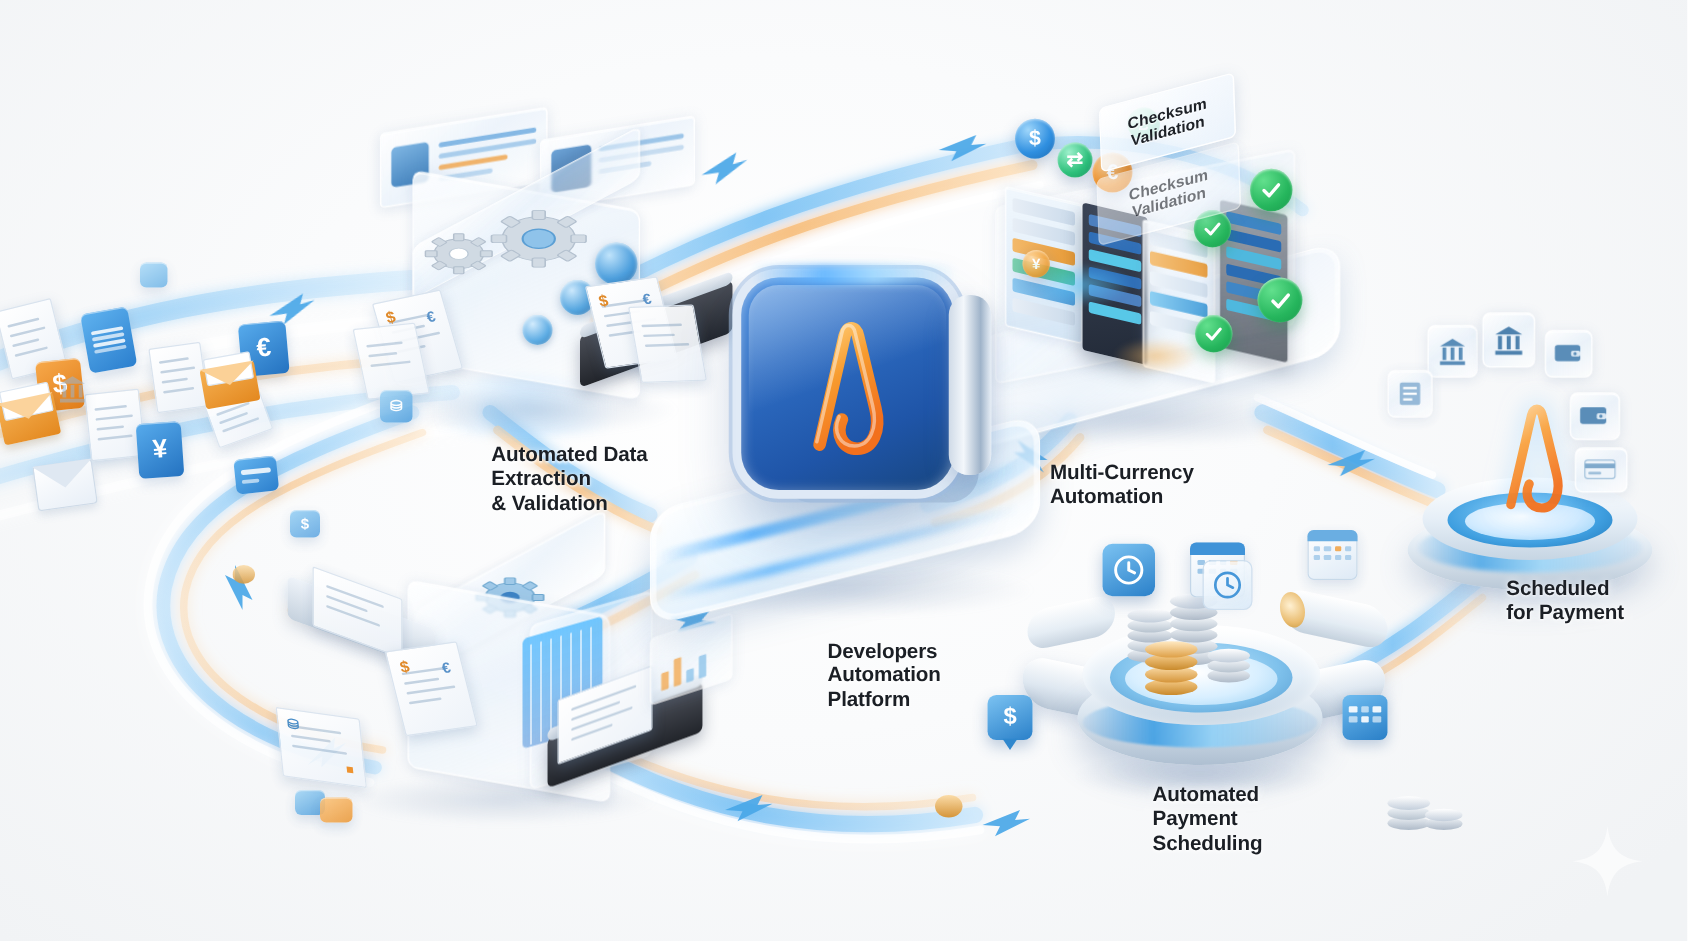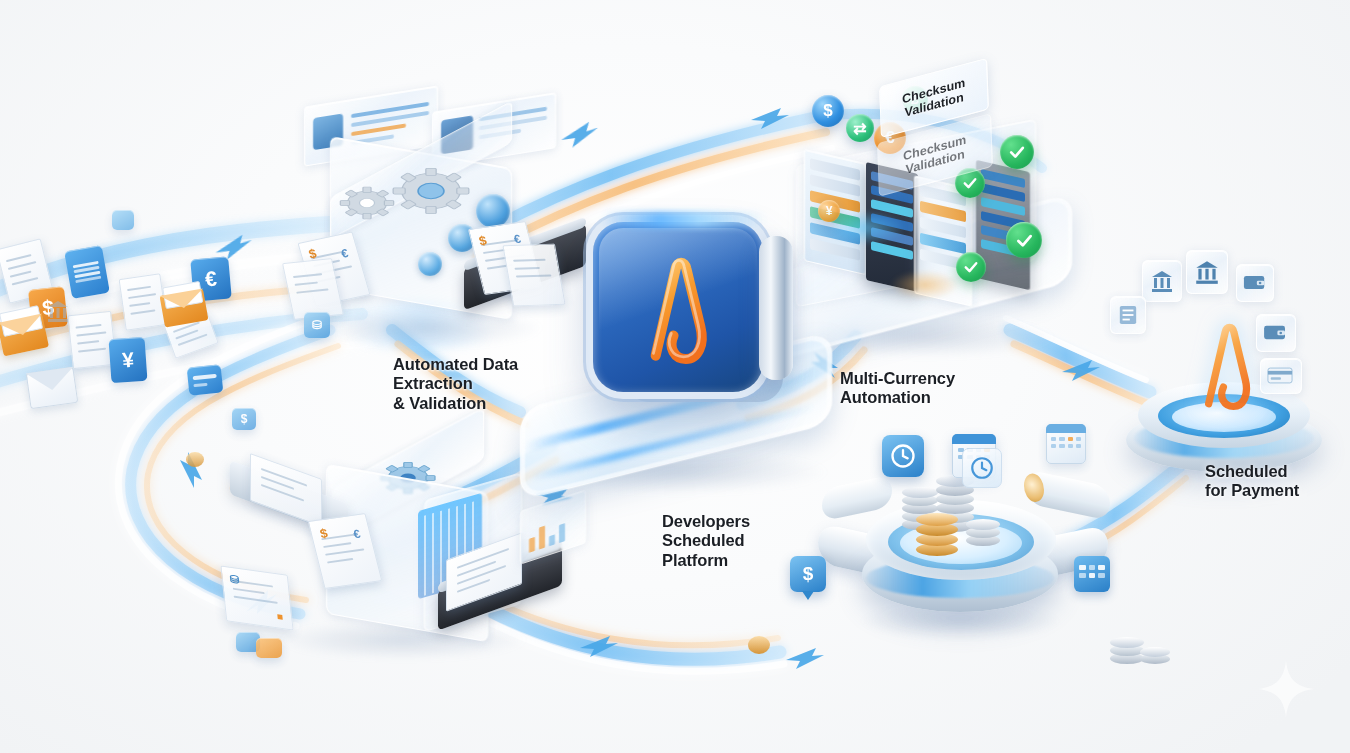--- a/index.html
+++ b/index.html
@@ -453,21 +453,21 @@
           <stop offset="100%" stop-color="#f2701d"></stop>
         </linearGradient>
       </defs>
       <path d="M40 100 L58 22 C59.5 15 66 15 67.5 22 L80 74 C84 90 78 103 67 103 C57 103 51 93 56 82" fill="none" stroke="url(#aGrad)" stroke-width="9" stroke-linecap="round" stroke-linejoin="round"></path>
       <path d="M44 78 L76 78" fill="none" stroke="url(#aGrad)" stroke-width="8.5" stroke-linecap="round"></path>
       <path d="M40 100 L58 22 C59.5 15 66 15 67.5 22 L80 74 C84 90 78 103 67 103 C57 103 51 93 56 82" fill="none" stroke="rgba(255,255,255,.45)" stroke-width="2.5" stroke-linecap="round" stroke-linejoin="round" transform="translate(-2,-2)"></path>
     </svg>
   </div>
 
   <div class="caption cap-center" style="left:614px;top:512px;width:118px;">Developers
-Scheduled
+Automation
 Platform</div>
 
   <div class="abs" style="left:770px;top:120px;width:320px;height:230px;z-index:26;">
     <div class="machine-shadow" style="left:24px;top:196px;width:262px;height:42px;"></div>
 
     <div class="glass" style="left:6px;top:108px;width:294px;height:96px;border-radius:22px;transform:skewY(-15deg) scaleY(.9);
                 box-shadow:0 12px 24px rgba(90,130,180,.22), inset 0 0 0 3px rgba(255,255,255,.55);"></div>
 
     <div class="glass" style="left:26px;top:22px;width:238px;height:140px;border-radius:6px;transform:skewY(-11deg);opacity:.55;"></div>
 
@@ -763,20 +763,23 @@
     <div style="position:absolute;left:0;bottom:8px;width:34px;height:11px;border-radius:50%;background:linear-gradient(180deg,#f5f8fb,#b7c3cf)"></div>
     <div style="position:absolute;left:0;bottom:16px;width:34px;height:11px;border-radius:50%;background:linear-gradient(180deg,#ffffff,#c3cedb)"></div>
   </div>
   <div class="abs" style="left:1140px;top:628px;width:30px;height:36px;z-index:35;">
     <div style="position:absolute;left:0;bottom:0;width:30px;height:10px;border-radius:50%;background:linear-gradient(180deg,#eef2f6,#aebac8)"></div>
     <div style="position:absolute;left:0;bottom:7px;width:30px;height:10px;border-radius:50%;background:linear-gradient(180deg,#ffffff,#c3cedb)"></div>
   </div>
   <div class="abs" style="left:748px;top:636px;width:22px;height:18px;border-radius:50%;background:linear-gradient(180deg,#fbdca8,#d5953a);z-index:35;"></div>
   <div class="abs" style="left:186px;top:452px;width:18px;height:15px;border-radius:50%;background:linear-gradient(180deg,#fbdca8,#d5953a);z-index:35;opacity:.85"></div>
 
+  <div class="caption cap-left" style="left:922px;top:627px;width:120px;">Automated
+Payment
+Scheduling</div>
 
   <div class="abs" style="left:1118px;top:360px;width:210px;height:120px;z-index:28;">
     <div class="machine-shadow" style="left:18px;top:86px;width:178px;height:36px;"></div>
     <div class="abs" style="left:8px;top:48px;width:196px;height:64px;">
       <div style="position:absolute;inset:0;border-radius:50%;background:linear-gradient(180deg,#ffffff,#e2ebf3 45%,#b9c8d7);box-shadow:0 12px 24px rgba(85,120,165,.26)"></div>
     </div>
     <div class="abs" style="left:16px;top:58px;width:180px;height:40px;border-radius:50%;
          background:linear-gradient(90deg,rgba(60,150,230,.08),#4aa7e8 28%,#9ad6f9 55%,rgba(60,150,230,.08));filter:blur(1.5px);opacity:.85;"></div>
     <div class="abs" style="left:20px;top:22px;width:172px;height:66px;">
       <div style="position:absolute;inset:0;border-radius:50%;background:linear-gradient(180deg,#ffffff,#e6eff7 50%,#c6d5e3);"></div>

